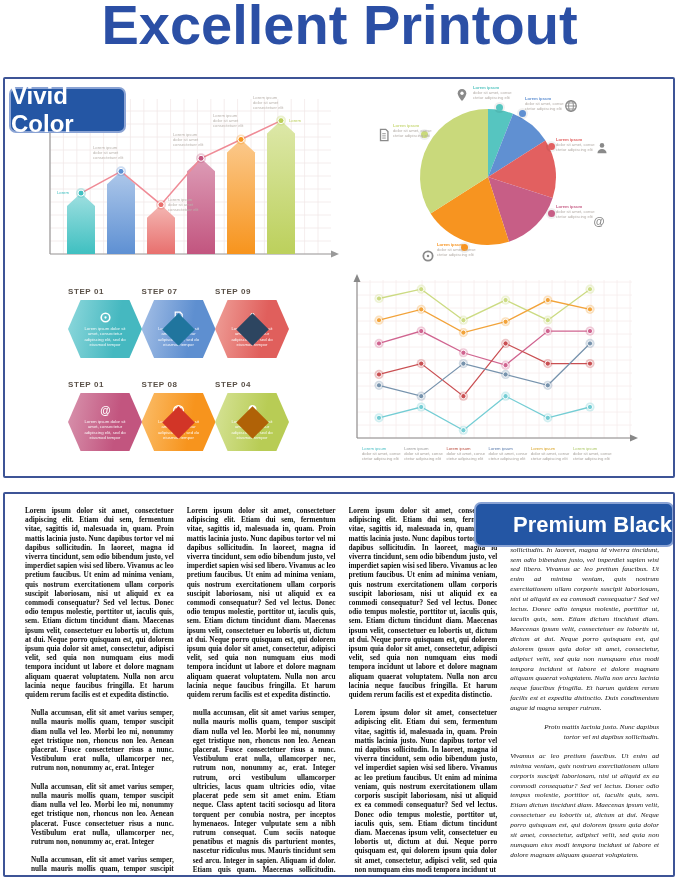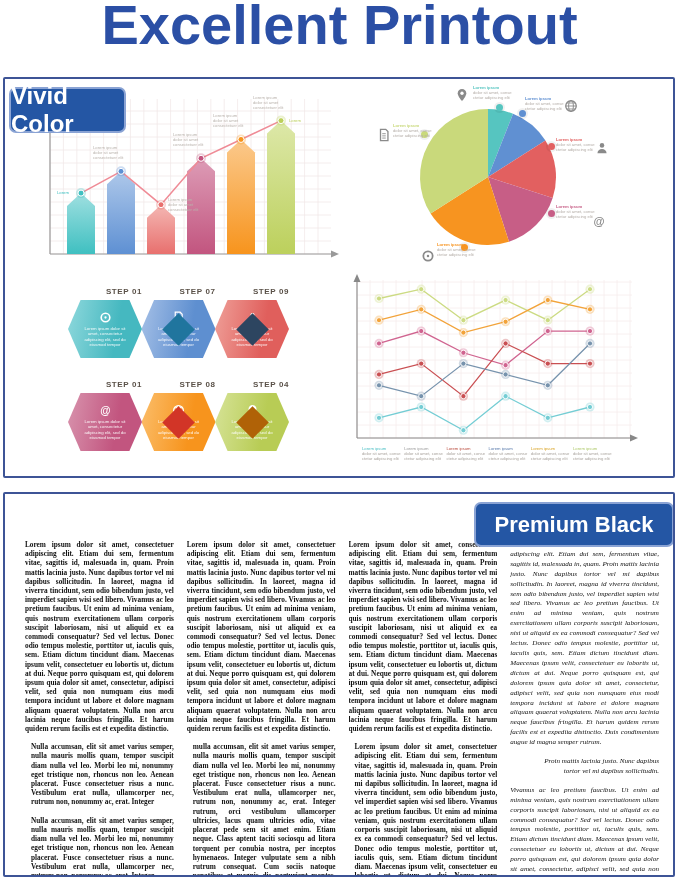--- a/index.html
+++ b/index.html
@@ -5,44 +5,44 @@
   html,body{margin:0;padding:0;background:#fff;}
   body{width:679px;height:880px;position:relative;overflow:hidden;
        font-family:"Liberation Sans",sans-serif;}
   .page-title{position:absolute;left:0;top:-8px;width:679px;text-align:center;
        margin:0;font-size:56px;font-weight:bold;color:#2b4fa5;letter-spacing:0px;}
   .panel{position:absolute;left:3px;width:672px;background:#fff;
        border:2px solid #3d5496;border-radius:2px;box-sizing:border-box;overflow:hidden;}
   .panel.vivid{top:77px;height:401px;}
   .panel.premium{top:492px;height:385px;}
   .badge{position:absolute;background:#2456a4;border:2px solid #8aa3d4;border-radius:7px;
-       color:#fff;font-weight:bold;display:flex;align-items:center;justify-content:center;z-index:9;}
+       color:#fff;font-weight:bold;display:flex;align-items:center;justify-content:flex-end;z-index:9;}
   .badge.vivid-badge{left:4px;top:8px;width:113px;height:42px;font-size:24px;}
   .badge.premium-badge{left:469px;top:8px;width:196px;height:41px;font-size:22px;}
   svg.chart{position:absolute;}
   #bar-chart{left:30px;top:12px;}
   #pie-chart{left:403px;top:18px;}
   #line-chart{left:337px;top:193px;}
   
   .callout-part{position:absolute;}
   .co-dot{width:7px;height:7px;border-radius:50%;box-shadow:0 0 0 2px rgba(0,0,0,0.06);}
   .co-text{width:44px;font-size:4.2px;line-height:5px;color:#b3aca6;}
   .co-text .l1{font-weight:bold;}
   
-  .step-label{position:absolute;width:74px;text-align:right;font-size:8px;font-weight:bold;
+  .step-label{position:absolute;width:74px;text-align:left;font-size:8px;font-weight:bold;
        color:#5a5148;letter-spacing:0.6px;z-index:4;}
   .hexagon{position:absolute;width:74px;height:58px;z-index:2;
        clip-path:polygon(17% 0%,83% 0%,100% 50%,83% 100%,17% 100%,0% 50%);
        display:flex;flex-direction:column;align-items:center;justify-content:center;}
   .hex-text{width:50px;text-align:center;font-size:4.3px;line-height:5.2px;color:#ffffff;
        opacity:0.92;margin-top:2px;}
   .diamond{position:absolute;width:23px;height:23px;transform:rotate(45deg);z-index:3;}
   
   #columns{position:absolute;left:0;top:0;right:0;bottom:0;display:flex;
-       padding:12px 14px 0 20px;gap:13px;box-sizing:border-box;margin-top:34px;}
+       padding:12px 14px 0 20px;gap:13px;box-sizing:border-box;}
   .tcol{flex:1;font-family:"Liberation Serif",serif;font-size:7.3px;line-height:9.2px;
        color:#111;text-align:justify;font-weight:700;overflow:hidden;}
   .tcol.italic{font-style:italic;font-weight:400;font-size:7.1px;line-height:9.9px;}
   .tcol p{margin:0 0 9px 0;}
   .tcol p.indent{margin-left:6px;}
   .tcol p.right{text-align:right;margin-left:28px;}
 </style>
 </head>
 <body>
 

